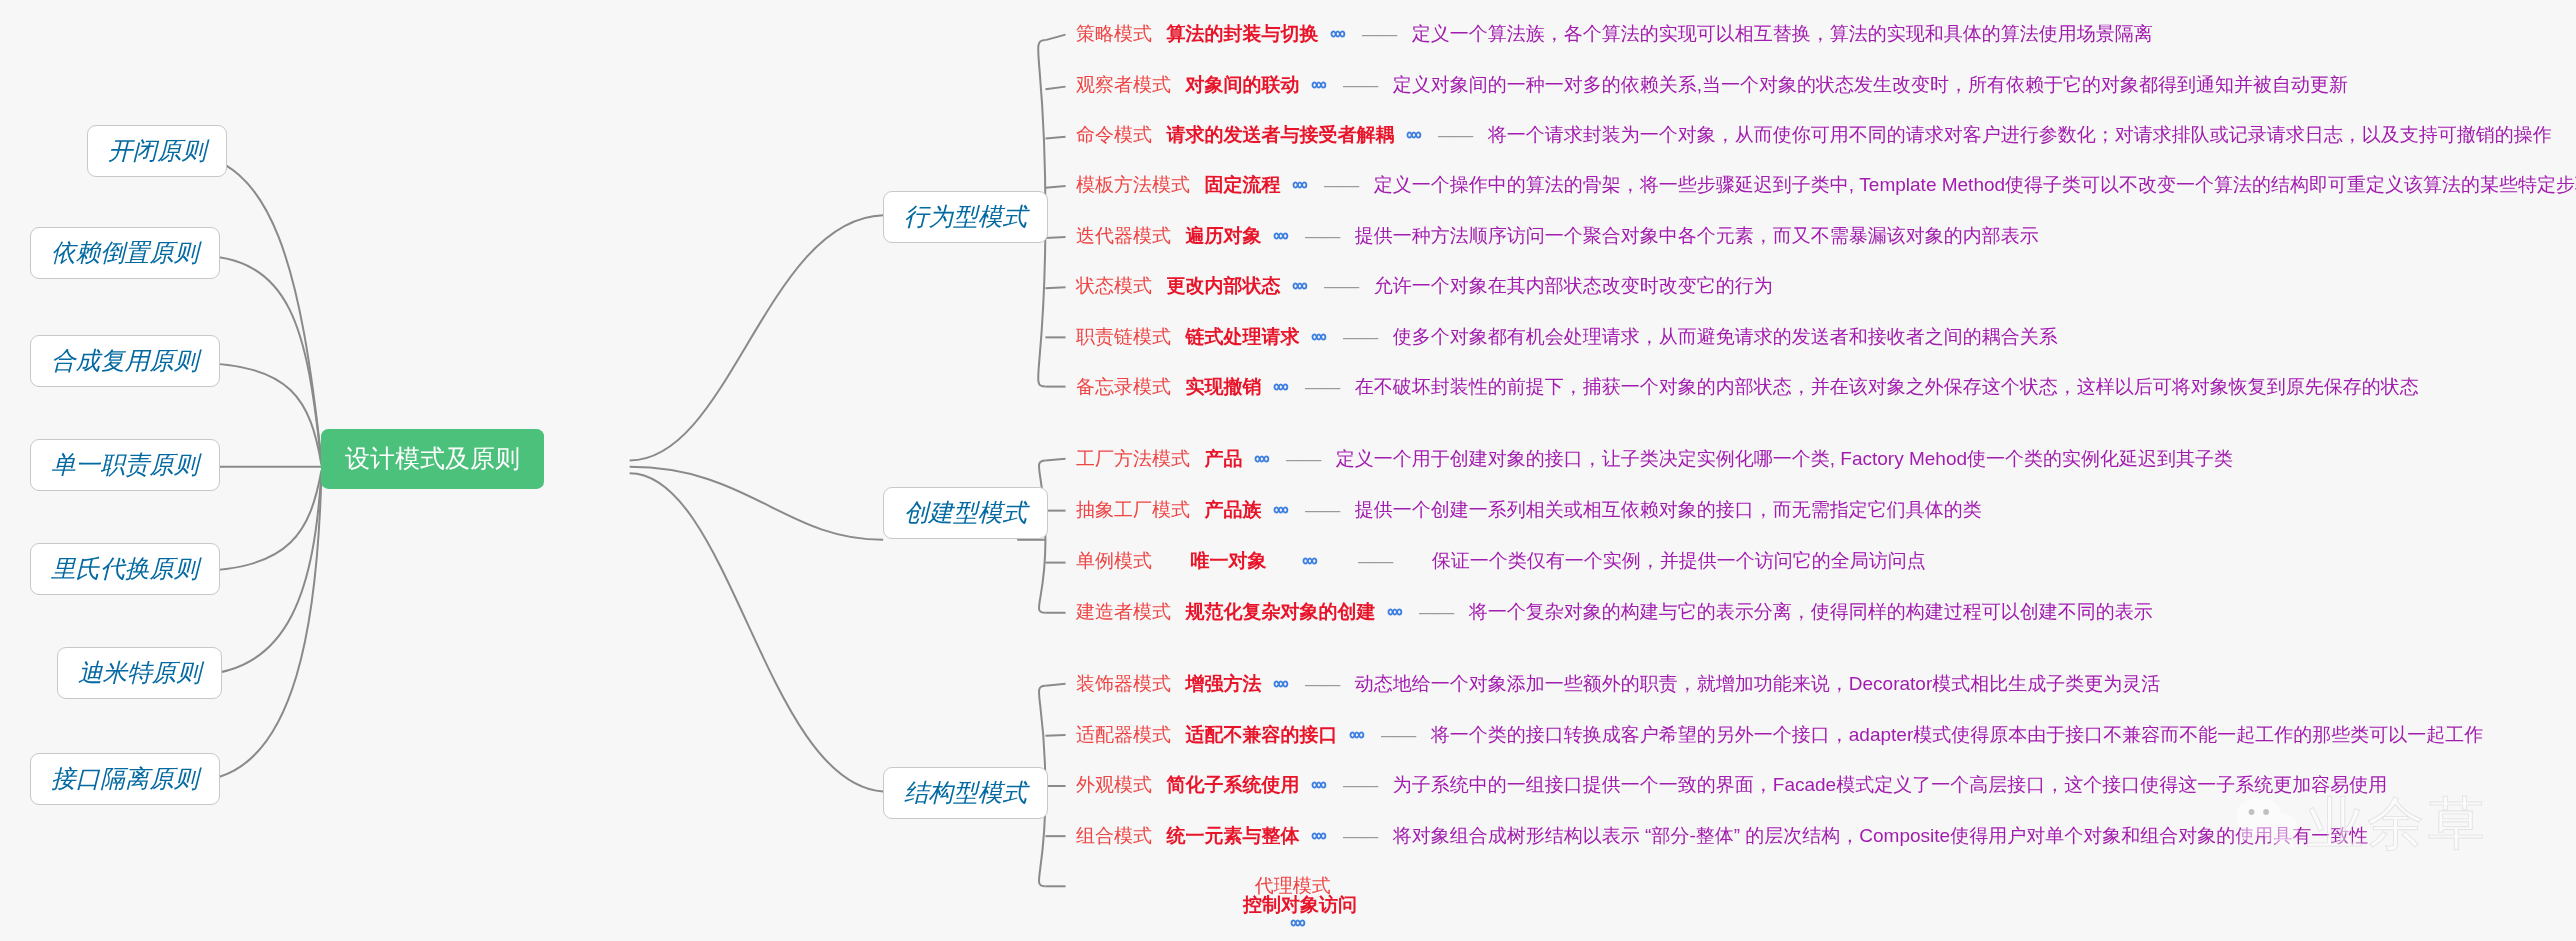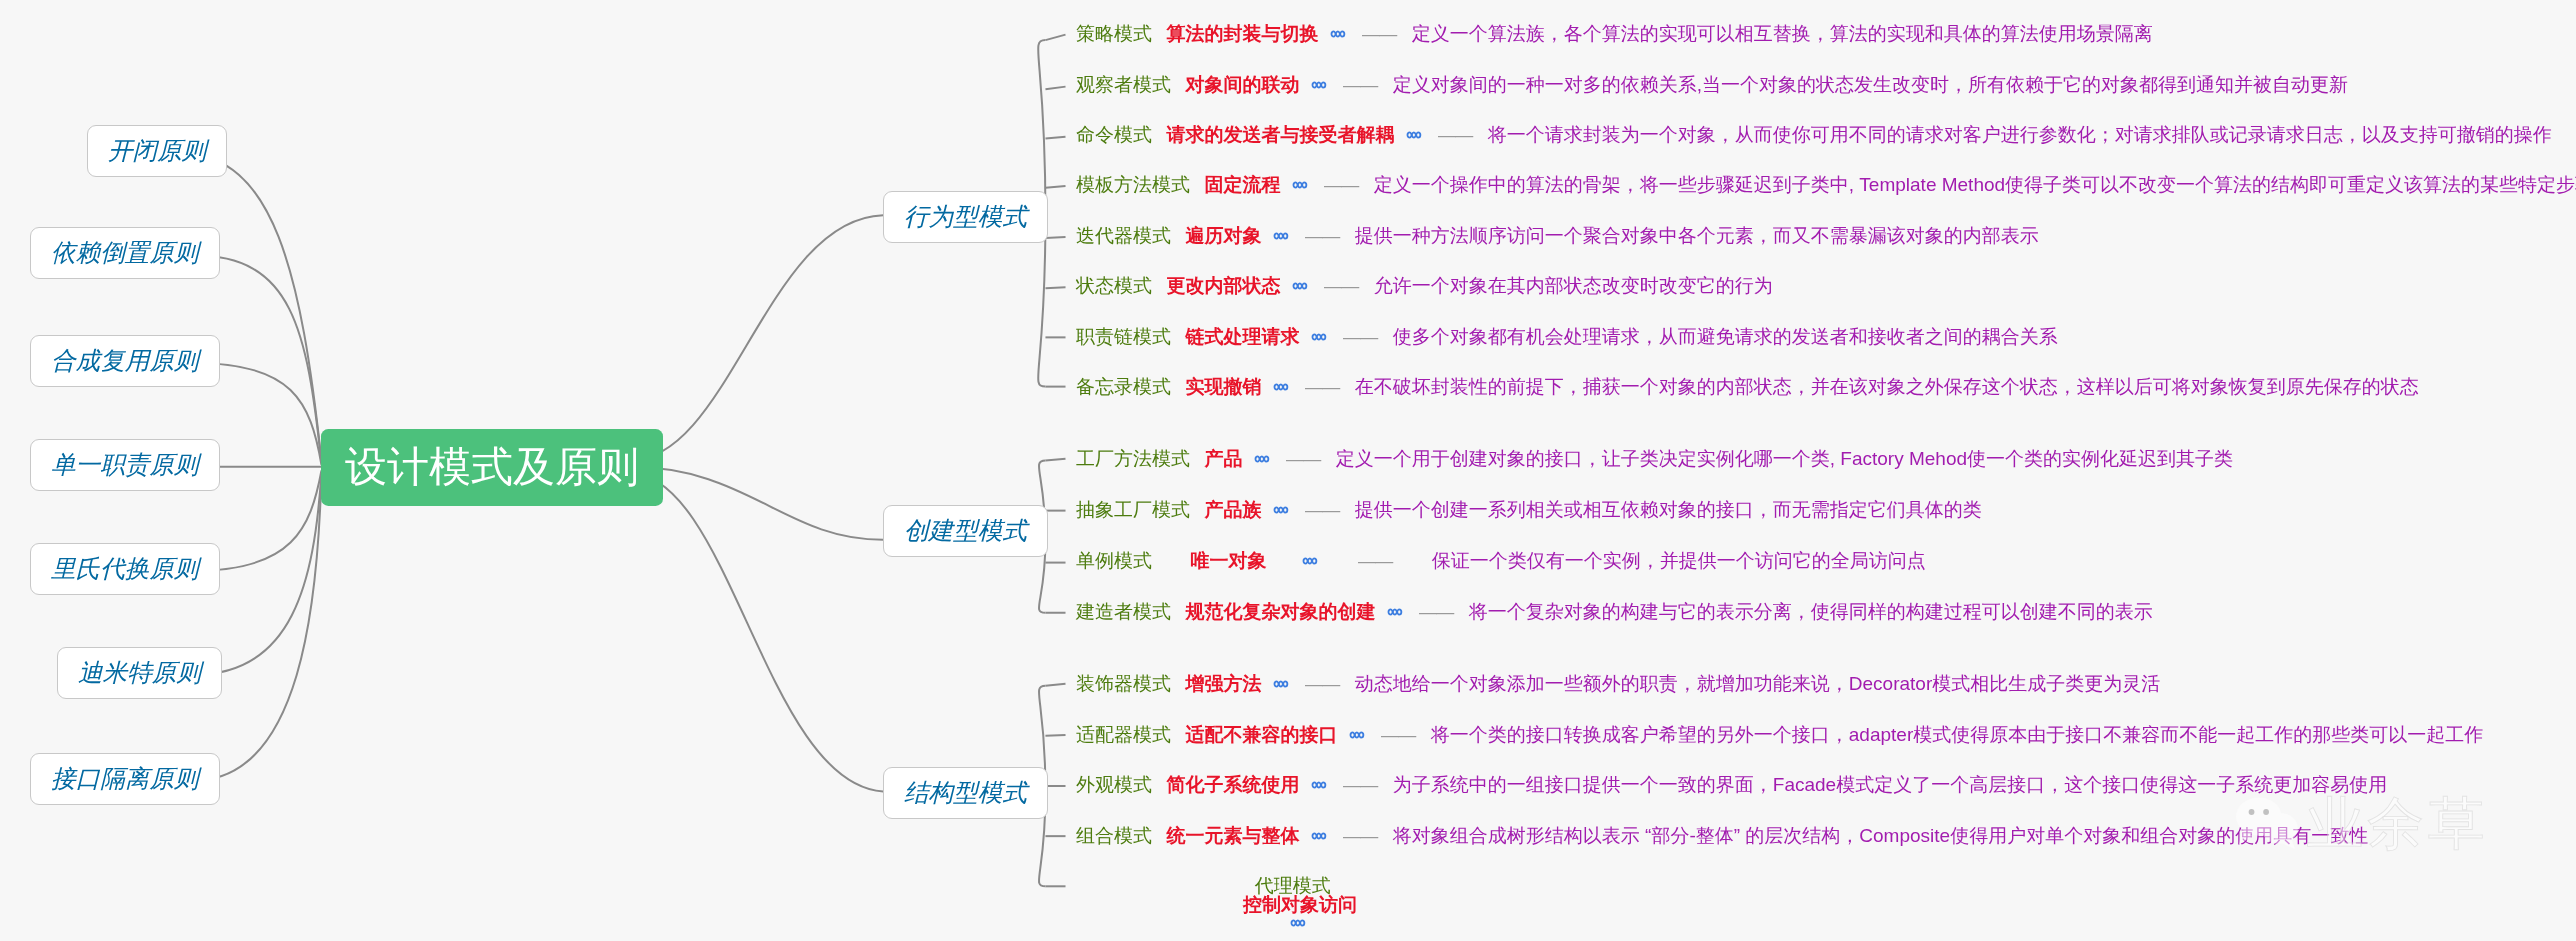--- a/index.html
+++ b/index.html
@@ -24,35 +24,35 @@
     padding:12.8px 20px;
     white-space:nowrap;
     font-style:italic;
   }
   .root{
     position:absolute;
     background:#4cc17c;
     border:none;
     border-radius:7.3px;
     color:#ffffff;
-    font-size:42px;
+    font-size:25px;
     line-height:1;
     padding:17.3px 24px;
     white-space:nowrap;
     box-sizing:border-box;
   }
   .leafrow{
     position:absolute;
     white-space:nowrap;
     font-size:19px;
     line-height:1;
     display:flex;
     align-items:center;
   }
-  .pname{color:#4d7c0f;}
+  .pname{color:#ef4444;}
   .pkey{color:#e8142a;font-weight:bold;margin-left:14.6px;}
   .linkicon{margin-left:10px;display:inline-flex;align-items:center;}
   .dash{color:#9a9a9a;margin-left:15.5px;letter-spacing:-0.9px;font-size:18px;}
   .pdesc{color:#a21caf;margin-left:15.5px;}
   .watermark{
     position:absolute;
     display:flex;align-items:center;
     opacity:.5;
     pointer-events:none;
   }
@@ -135,21 +135,21 @@
     <span>接口隔离原则</span>
   </div>
 
   <div class="root" style="left:321px;top:429px;">
     <span>设计模式及原则</span>
   </div>
 
   <div class="node" style="left:883px;top:191px;">
     <span>行为型模式</span>
   </div>
-  <div class="node" style="left:883px;top:505px;">
+  <div class="node" style="left:883px;top:487px;">
     <span>创建型模式</span>
   </div>
   <div class="node" style="left:883px;top:767px;">
     <span>结构型模式</span>
   </div>
 
   <div class="leafrow" style="left:1076px;top:24px;">
     <span class="pname">策略模式</span>
     <span class="pkey">算法的封装与切换</span>
     <span class="linkicon">

